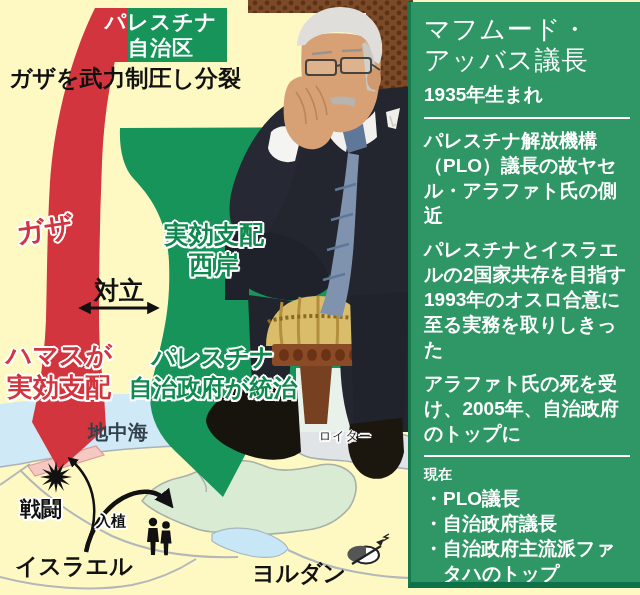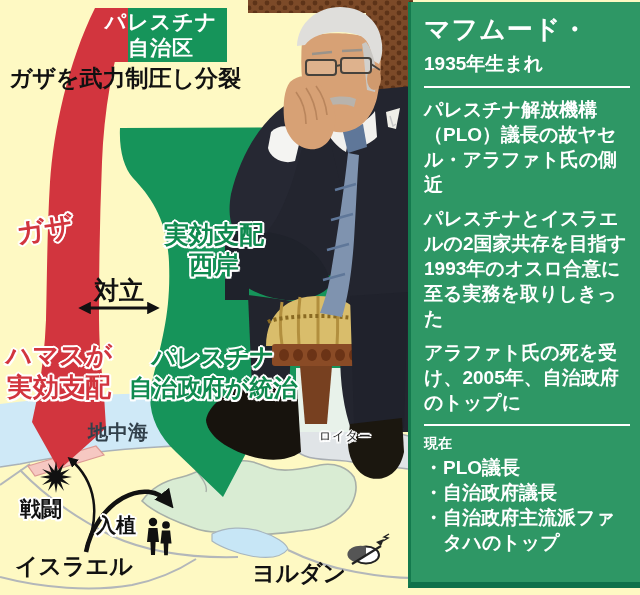--- a/index.html
+++ b/index.html
@@ -22,29 +22,29 @@
         transform:rotate(-8deg);}
   .wb{left:131px;top:219px;width:166px;text-align:center;font-size:25px;font-weight:bold;
       color:#0f8a4f;line-height:30px;}
   .conf{left:94px;top:274px;font-size:25px;font-weight:600;color:#111;}
   .hamas{left:0px;top:339px;width:118px;text-align:center;font-size:26px;font-weight:bold;
          color:#d2353e;line-height:32px;}
   .pa{left:120px;top:341px;width:186px;text-align:center;font-size:24px;font-weight:bold;
       color:#0f8a4f;line-height:31px;}
   .med{left:88px;top:419px;font-size:20px;font-weight:bold;color:#31404b;}
   .battle{left:20px;top:495px;font-size:21px;font-weight:bold;color:#111;}
-  .settle{left:96px;top:512px;font-size:20px;font-weight:bold;color:#111;}
+  .settle{left:96px;top:512px;font-size:15px;font-weight:bold;color:#111;}
   .israel{left:15px;top:551px;font-size:23px;font-weight:bold;color:#111;}
   .jordan{left:252px;top:558px;font-size:23px;font-weight:bold;color:#111;}
   .reut{left:319px;top:428px;font-size:12px;color:#222;letter-spacing:1px;}
   
   .panel{left:408px;top:2px;width:232px;height:586px;background:#2e9765;z-index:4;
          box-sizing:border-box;padding:12px 8px 0 13px;color:#fff;overflow:hidden;
          border-left:3px solid #147a4e;border-bottom:6px solid #0f714a;}
-  .p-title{font-family:"Liberation Serif","DejaVu Serif",serif;font-weight:bold;
+  .p-title{font-family:"Liberation Serif","DejaVu Serif",serif;font-weight:normal;
            font-size:26px;line-height:31px;letter-spacing:1px;}
   .p-born{font-size:19px;font-weight:bold;margin-top:6px;}
   .p-rule{height:0;border-top:2px solid #fff;margin:9px 2px 9px 0;}
   .p-para{font-size:19px;font-weight:bold;line-height:25px;margin-bottom:9px;}
   .p-current{font-size:14px;font-weight:bold;margin-bottom:2px;}
   .p-item{font-size:19px;font-weight:bold;line-height:25px;
           text-indent:-1em;padding-left:1em;}
 </style>
 </head>
 <body>
@@ -240,20 +240,21 @@
   <div class="abs lb med">地中海</div>
   <div class="abs lb battle ol">戦闘</div>
   <div class="abs lb settle ol">入植</div>
   <div class="abs lb israel">イスラエル</div>
   <div class="abs lb jordan">ヨルダン</div>
   <div class="abs lb reut ol">ロイター</div>
 
   <div class="abs panel">
     <div class="p-title">
       <div>マフムード・</div>
+      <div>アッバス議長</div>
     </div>
     <div class="p-born">1935年生まれ</div>
     <div class="p-rule"></div>
     <div class="p-para">パレスチナ解放機構（PLO）議長の故ヤセル・アラファト氏の側近</div>
     <div class="p-para">パレスチナとイスラエルの2国家共存を目指す1993年のオスロ合意に至る実務を取りしきった</div>
     <div class="p-para">アラファト氏の死を受け、2005年、自治政府のトップに</div>
     <div class="p-rule"></div>
     <div class="p-current">現在</div>
     <div class="p-item">・PLO議長</div>
     <div class="p-item">・自治政府議長</div>

